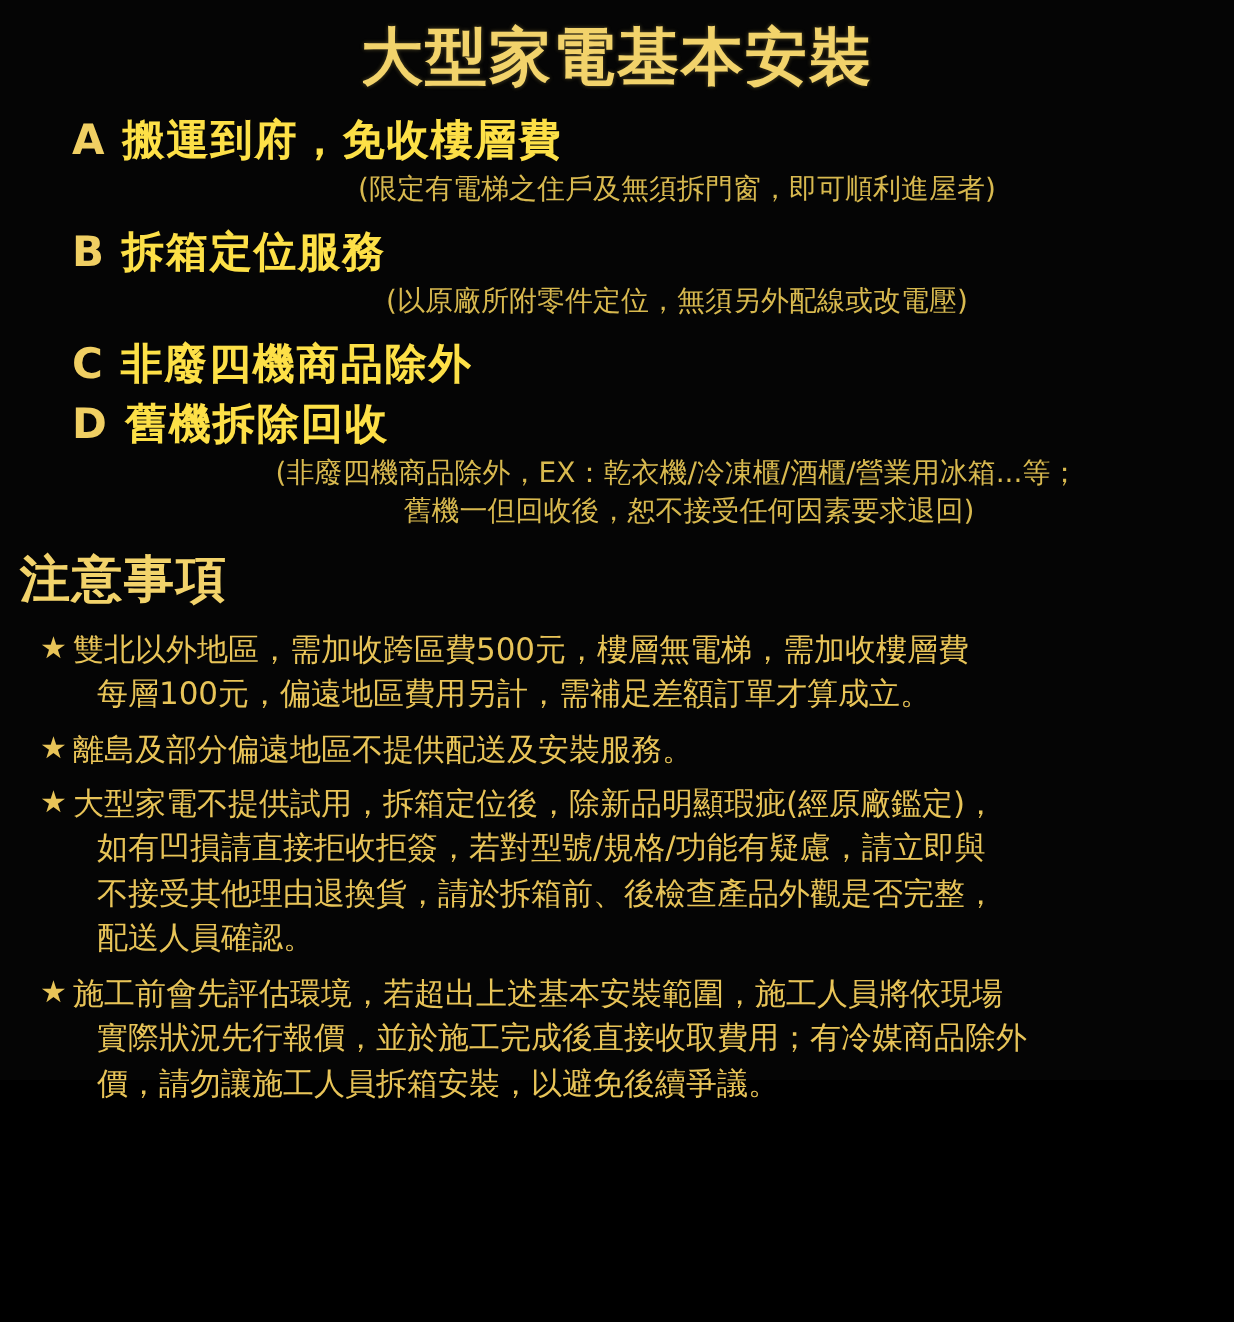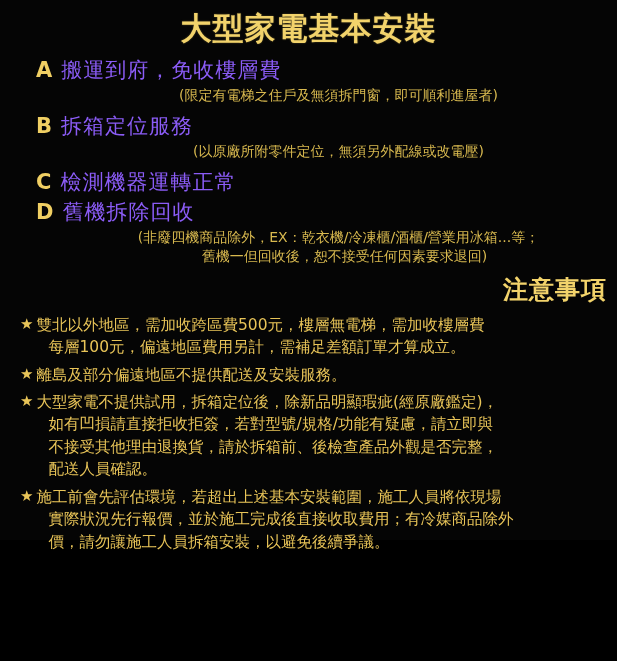--- a/index.html
+++ b/index.html
@@ -42,39 +42,39 @@
     gap: 9px;
   }
   .item-letter {
     font-size: 21px;
     font-weight: bold;
     color: #f0cf63;
     min-width: 15px;
   }
   .item-title {
     font-size: 21px;
-    font-weight: normal;
-    color: #8b5cf6;
+    font-weight: bold;
+    color: #fde047;
     letter-spacing: 1px;
   }
   .item-note {
     font-size: 14px;
     color: #d8b94f;
     padding-left: 34px;
     margin-top: 2px;
     margin-bottom: 7px;
     line-height: 1.35;
     text-align: center;
   }
   .item-note .cont {
     display: block;
     padding-left: 12px;
   }
   .section-title {
-    text-align: right;
+    text-align: left;
     font-size: 25px;
     font-weight: bold;
     color: #f2d36b;
     margin-top: 6px;
     margin-bottom: 8px;
     letter-spacing: 1px;
   }
   .notes {
     padding-left: 10px;
     padding-right: 6px;
@@ -121,21 +121,21 @@
     <div class="item-head">
       <span class="item-letter">B</span>
       <span class="item-title">拆箱定位服務</span>
     </div>
     <div class="item-note">(以原廠所附零件定位，無須另外配線或改電壓)</div>
   </div>
 
   <div class="item">
     <div class="item-head">
       <span class="item-letter">C</span>
-      <span class="item-title">檢測機器運轉正常</span>
+      <span class="item-title">非廢四機商品除外</span>
     </div>
   </div>
 
   <div class="item">
     <div class="item-head">
       <span class="item-letter">D</span>
       <span class="item-title">舊機拆除回收</span>
     </div>
     <div class="item-note">
       <span>(非廢四機商品除外，EX：乾衣機/冷凍櫃/酒櫃/營業用冰箱...等；</span>

